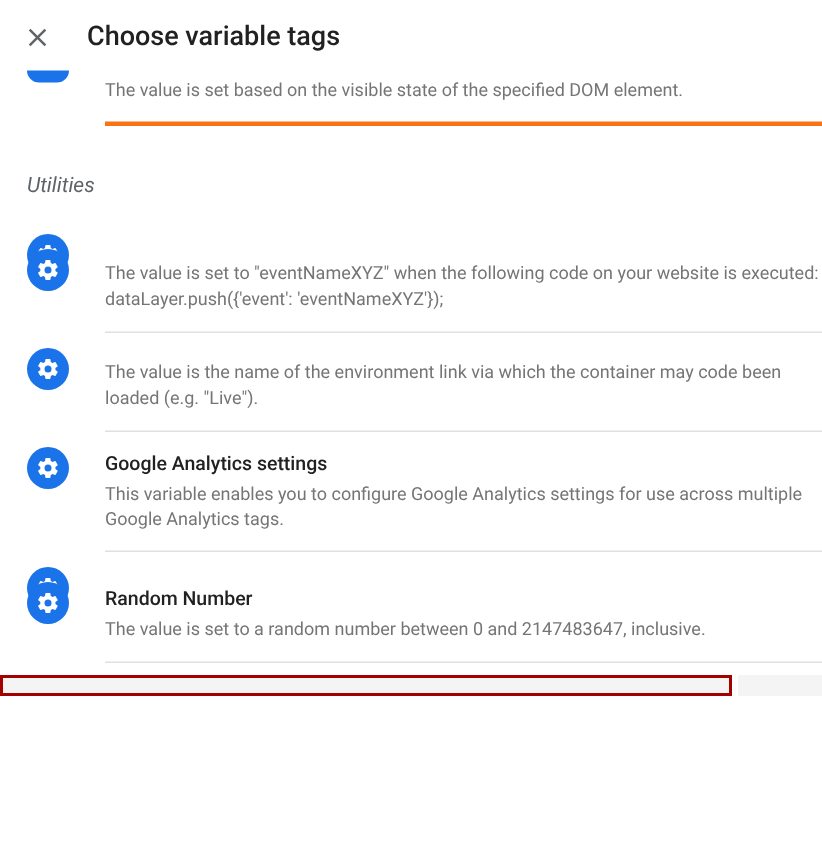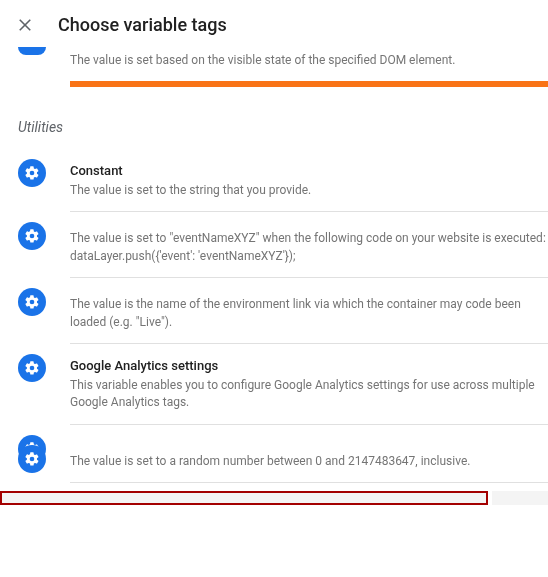--- a/index.html
+++ b/index.html
@@ -43,21 +43,21 @@
     height: 8px;
     background: #1a73e8;
     border-bottom-left-radius: 14px;
     border-bottom-right-radius: 14px;
   }
   .partial-desc {
     margin-left: 52px;
     font-size: 12px;
     color: #757575;
     padding-bottom: 14px;
-    border-bottom: 6px solid #f97316;
+    border-bottom: 3px solid #f97316;
     max-width: 500px;
   }
   .section-title {
     font-size: 14px;
     color: #5f6368;
     margin: 32px 0 14px 18px;
     font-weight: 400;
     font-style: italic;
   }
   .list {
@@ -144,24 +144,20 @@
 <div class="section-title">Utilities</div>
 
 <div class="list">
 
   <div class="row">
     <div class="badge">
       <svg width="16" height="16" viewBox="0 0 24 24" fill="#fff">
           <path d="M19.4 13a7.5 7.5 0 0 0 .1-1 7.5 7.5 0 0 0-.1-1l2.1-1.6a.5.5 0 0 0 .1-.6l-2-3.5a.5.5 0 0 0-.6-.2l-2.5 1a7.3 7.3 0 0 0-1.7-1l-.4-2.6A.5.5 0 0 0 13.9 2h-4a.5.5 0 0 0-.5.4L9 5a7.3 7.3 0 0 0-1.7 1l-2.5-1a.5.5 0 0 0-.6.2l-2 3.5a.5.5 0 0 0 .1.6L4.4 11a7.5 7.5 0 0 0-.1 1 7.5 7.5 0 0 0 .1 1l-2.1 1.6a.5.5 0 0 0-.1.6l2 3.5a.5.5 0 0 0 .6.2l2.5-1a7.3 7.3 0 0 0 1.7 1l.4 2.6a.5.5 0 0 0 .5.4h4a.5.5 0 0 0 .5-.4l.4-2.6a7.3 7.3 0 0 0 1.7-1l2.5 1a.5.5 0 0 0 .6-.2l2-3.5a.5.5 0 0 0-.1-.6ZM12 15.5A3.5 3.5 0 1 1 15.5 12 3.5 3.5 0 0 1 12 15.5Z"></path>
         </svg>
     </div>
-    <div class="content">
-      <div class="item-title">Constant</div>
-      <div class="item-desc">The value is set to the string that you provide.</div>
-    </div>
   </div>
 
   <div class="row">
     <div class="badge">
       <svg width="16" height="16" viewBox="0 0 24 24" fill="#fff">
           <path d="M19.4 13a7.5 7.5 0 0 0 .1-1 7.5 7.5 0 0 0-.1-1l2.1-1.6a.5.5 0 0 0 .1-.6l-2-3.5a.5.5 0 0 0-.6-.2l-2.5 1a7.3 7.3 0 0 0-1.7-1l-.4-2.6A.5.5 0 0 0 13.9 2h-4a.5.5 0 0 0-.5.4L9 5a7.3 7.3 0 0 0-1.7 1l-2.5-1a.5.5 0 0 0-.6.2l-2 3.5a.5.5 0 0 0 .1.6L4.4 11a7.5 7.5 0 0 0-.1 1 7.5 7.5 0 0 0 .1 1l-2.1 1.6a.5.5 0 0 0-.1.6l2 3.5a.5.5 0 0 0 .6.2l2.5-1a7.3 7.3 0 0 0 1.7 1l.4 2.6a.5.5 0 0 0 .5.4h4a.5.5 0 0 0 .5-.4l.4-2.6a7.3 7.3 0 0 0 1.7-1l2.5 1a.5.5 0 0 0 .6-.2l2-3.5a.5.5 0 0 0-.1-.6ZM12 15.5A3.5 3.5 0 1 1 15.5 12 3.5 3.5 0 0 1 12 15.5Z"></path>
         </svg>
     </div>
     <div class="content">
       <div class="item-desc">The value is set to "eventNameXYZ" when the following code on your website is executed: dataLayer.push({'event': 'eventNameXYZ'});</div>
@@ -199,20 +195,21 @@
     </div>
   </div>
 
   <div class="row">
     <div class="badge">
       <svg width="16" height="16" viewBox="0 0 24 24" fill="#fff">
           <path d="M19.4 13a7.5 7.5 0 0 0 .1-1 7.5 7.5 0 0 0-.1-1l2.1-1.6a.5.5 0 0 0 .1-.6l-2-3.5a.5.5 0 0 0-.6-.2l-2.5 1a7.3 7.3 0 0 0-1.7-1l-.4-2.6A.5.5 0 0 0 13.9 2h-4a.5.5 0 0 0-.5.4L9 5a7.3 7.3 0 0 0-1.7 1l-2.5-1a.5.5 0 0 0-.6.2l-2 3.5a.5.5 0 0 0 .1.6L4.4 11a7.5 7.5 0 0 0-.1 1 7.5 7.5 0 0 0 .1 1l-2.1 1.6a.5.5 0 0 0-.1.6l2 3.5a.5.5 0 0 0 .6.2l2.5-1a7.3 7.3 0 0 0 1.7 1l.4 2.6a.5.5 0 0 0 .5.4h4a.5.5 0 0 0 .5-.4l.4-2.6a7.3 7.3 0 0 0 1.7-1l2.5 1a.5.5 0 0 0 .6-.2l2-3.5a.5.5 0 0 0-.1-.6ZM12 15.5A3.5 3.5 0 1 1 15.5 12 3.5 3.5 0 0 1 12 15.5Z"></path>
         </svg>
     </div>
     <div class="content">
+      <div class="item-title">Random Number</div>
       <div class="item-desc">The value is set to a random number between 0 and 2147483647, inclusive.</div>
     </div>
   </div>
 
   <div class="highlight-wrap">
     <div class="row highlight">
       
       
     </div>
     <div class="after-block"></div>

